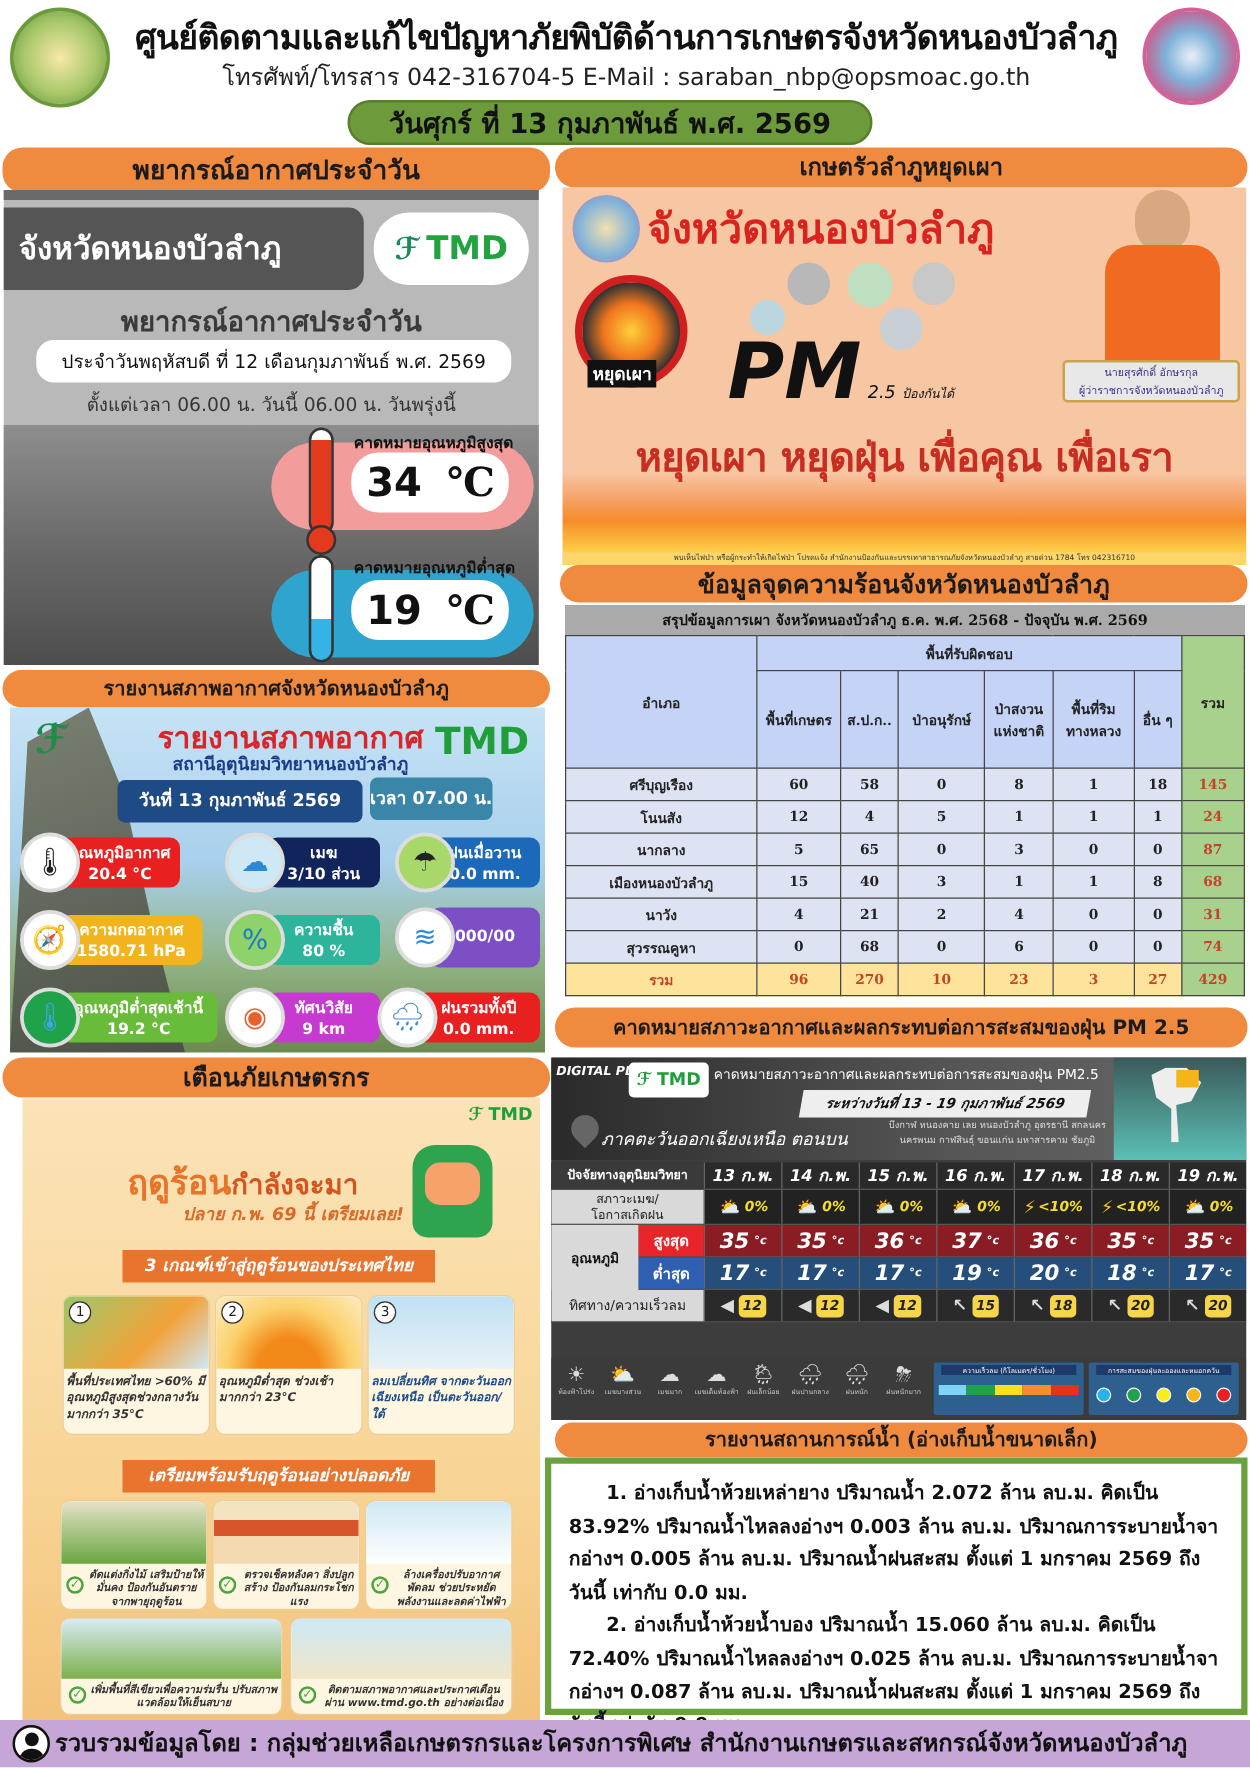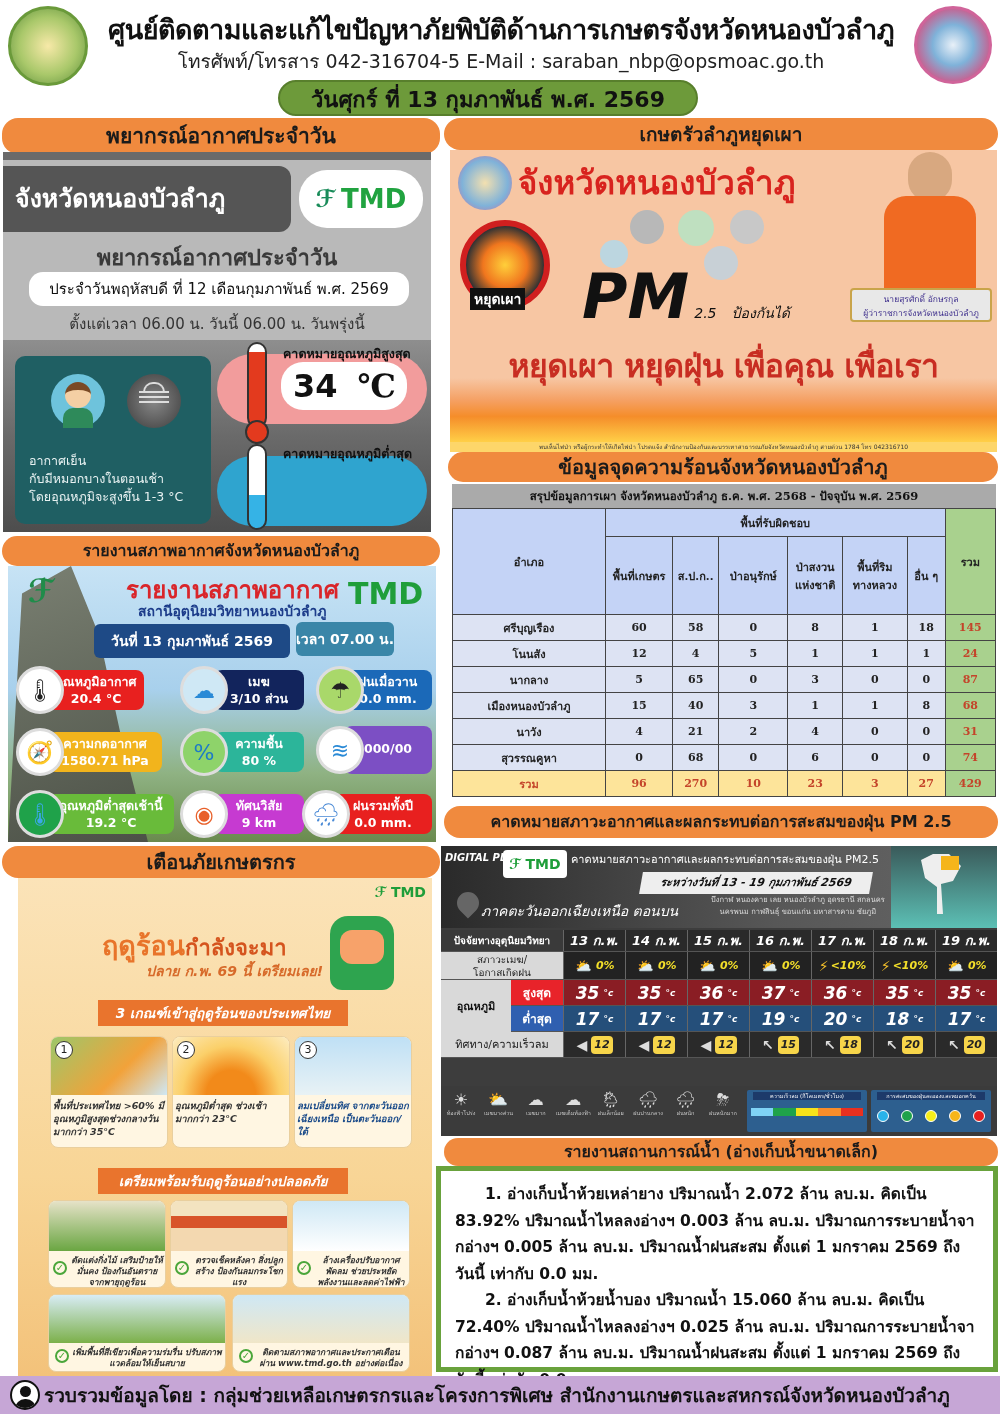--- a/index.html
+++ b/index.html
@@ -96,46 +96,32 @@
   <div class="fc-top"></div>
   <div class="fc-prov">จังหวัดหนองบัวลำภู</div>
   <div class="fc-logo">
     <span style="color:#1a8c5a;font-size:24px;font-weight:bold">ℱ</span>
     <span style="color:#21a340;font-size:26px;font-weight:bold">TMD</span>
   </div>
   <div class="fc-title">พยากรณ์อากาศประจำวัน</div>
   <div class="fc-date">ประจำวันพฤหัสบดี ที่ 12 เดือนกุมภาพันธ์ พ.ศ. 2569</div>
   <div class="fc-range">ตั้งแต่เวลา 06.00 น. วันนี้ 06.00 น. วันพรุ่งนี้</div>
   <div class="fc-photo">
-    <div class="fc-desc">
-      <div class="circ" style="left:36px;top:18px;background:#6ec3dc">
-          <div style="position:absolute;left:14px;top:8px;width:26px;height:26px;border-radius:50%;background:#f4cfa4;border-top:8px solid #7a4a25"></div>
-          <div style="position:absolute;left:12px;top:34px;width:30px;height:20px;border-radius:10px 10px 0 0;background:#2e8a5a"></div>
-        </div>
-      <div class="circ" style="left:112px;top:18px;background:radial-gradient(circle,#888,#3c3c3c)">
-          <div style="position:absolute;left:12px;top:17px;width:30px;height:2px;background:#ddd;box-shadow:0 5px 0 #ddd,0 10px 0 #ddd"></div>
-          <div style="position:absolute;left:16px;top:8px;width:22px;height:10px;border:2px solid #ddd;border-bottom:none;border-radius:12px 12px 0 0"></div>
-        </div>
-      <div class="fc-desc-text">
-        <div>อากาศเย็น</div>
-        <div>กับมีหมอกบางในตอนเช้า</div>
-        <div>โดยอุณหภูมิจะสูงขึ้น 1-3  °C</div>
-      </div>
-    </div>
 
     <div class="tcard" style="left:214px;top:14px;width:210px;background:#f29c9c"></div>
     <div class="thermo" style="left:244px;top:2px;background:linear-gradient(180deg,#fff 10%,#e33a1e 10%)"></div>
     <div class="thermo-bulb" style="left:242px;top:80px;background:#e33a1e"></div>
     <div class="tlabel" style="left:280px;top:4px">คาดหมายอุณหภูมิสูงสุด</div>
     <div class="tbox" style="left:278px;top:22px;width:126px"><span>34</span><span style="margin-left:20px;font-family:'DejaVu Serif',serif">℃</span></div>
 
     <div class="tcard" style="left:214px;top:116px;width:210px;background:#2fa4cf"></div>
     <div class="thermo" style="left:244px;top:104px;background:linear-gradient(180deg,#fff 60%,#35b3e6 60%)"></div>
     <div class="thermo-bulb" style="left:242px;top:182px;width:0;height:0;border:none"></div>
     <div class="tlabel" style="left:280px;top:104px">คาดหมายอุณหภูมิต่ำสุด</div>
+    <div class="tbox" style="left:278px;top:124px;width:126px"><span>19</span><span style="margin-left:20px;font-family:'DejaVu Serif',serif">℃</span></div>
   </div>
 </div>
 
 <div class="abs sec-head" style="left:2px;top:536px;width:438px;height:30px;font-size:16px;line-height:30px">รายงานสภาพอากาศจังหวัดหนองบัวลำภู</div>
 <div class="abs wr">
   <div class="wr-mtn"></div>
   <div style="position:absolute;left:20px;top:6px;color:#1f8c4a;font-size:32px;font-weight:bold">ℱ</div>
   <div class="wr-title">รายงานสภาพอากาศ</div>
   <div class="wr-sub">สถานีอุตุนิยมวิทยาหนองบัวลำภู</div>
   <div style="position:absolute;left:340px;top:10px;color:#1f9e3a;font-size:30px;font-weight:bold">TMD</div>
@@ -253,21 +239,21 @@
   <div style="position:absolute;left:150px;top:60px;width:180px;height:70px">
     <div style="position:absolute;left:0;top:30px;width:28px;height:28px;border-radius:50%;background:#bcd6e0"></div>
     <div style="position:absolute;left:30px;top:0;width:34px;height:34px;border-radius:50%;background:#b8b8b8"></div>
     <div style="position:absolute;left:78px;top:0;width:36px;height:36px;border-radius:50%;background:#bfe0c0"></div>
     <div style="position:absolute;left:130px;top:0;width:34px;height:34px;border-radius:50%;background:#c8c8c8"></div>
     <div style="position:absolute;left:104px;top:36px;width:34px;height:34px;border-radius:50%;background:#c8d0d6"></div>
   </div>
   <div style="position:absolute;left:132px;top:110px;white-space:nowrap">
     <span style="font-size:62px;font-weight:bold;font-style:italic;color:#111">PM</span>
     <span style="font-size:14px;font-style:italic;color:#111">2.5</span>
-    <span style="font-size:14px;font-style:italic;color:#111;margin-left:10px">ป้องกันได้</span>
+    <span style="font-size:10px;font-style:italic;color:#111;margin-left:0">ป้องกันได้</span>
   </div>
   <div style="position:absolute;left:428px;top:0;width:104px;height:140px">
     <div style="position:absolute;left:30px;top:2px;width:44px;height:50px;border-radius:22px;background:#d8a880"></div>
     <div style="position:absolute;left:6px;top:46px;width:92px;height:94px;border-radius:22px 22px 0 0;background:#f06a22"></div>
   </div>
   <div style="position:absolute;left:400px;top:138px;width:142px;height:34px;background:#e8e8e8;border:2px solid #c9a44a;border-radius:4px;text-align:center;font-size:8.5px;line-height:14px;color:#3a2a8a;padding-top:2px">
     <div>นายสุรศักดิ์ อักษรกุล</div>
     <div>ผู้ว่าราชการจังหวัดหนองบัวลำภู</div>
   </div>
   <div class="sb-fire"></div>

